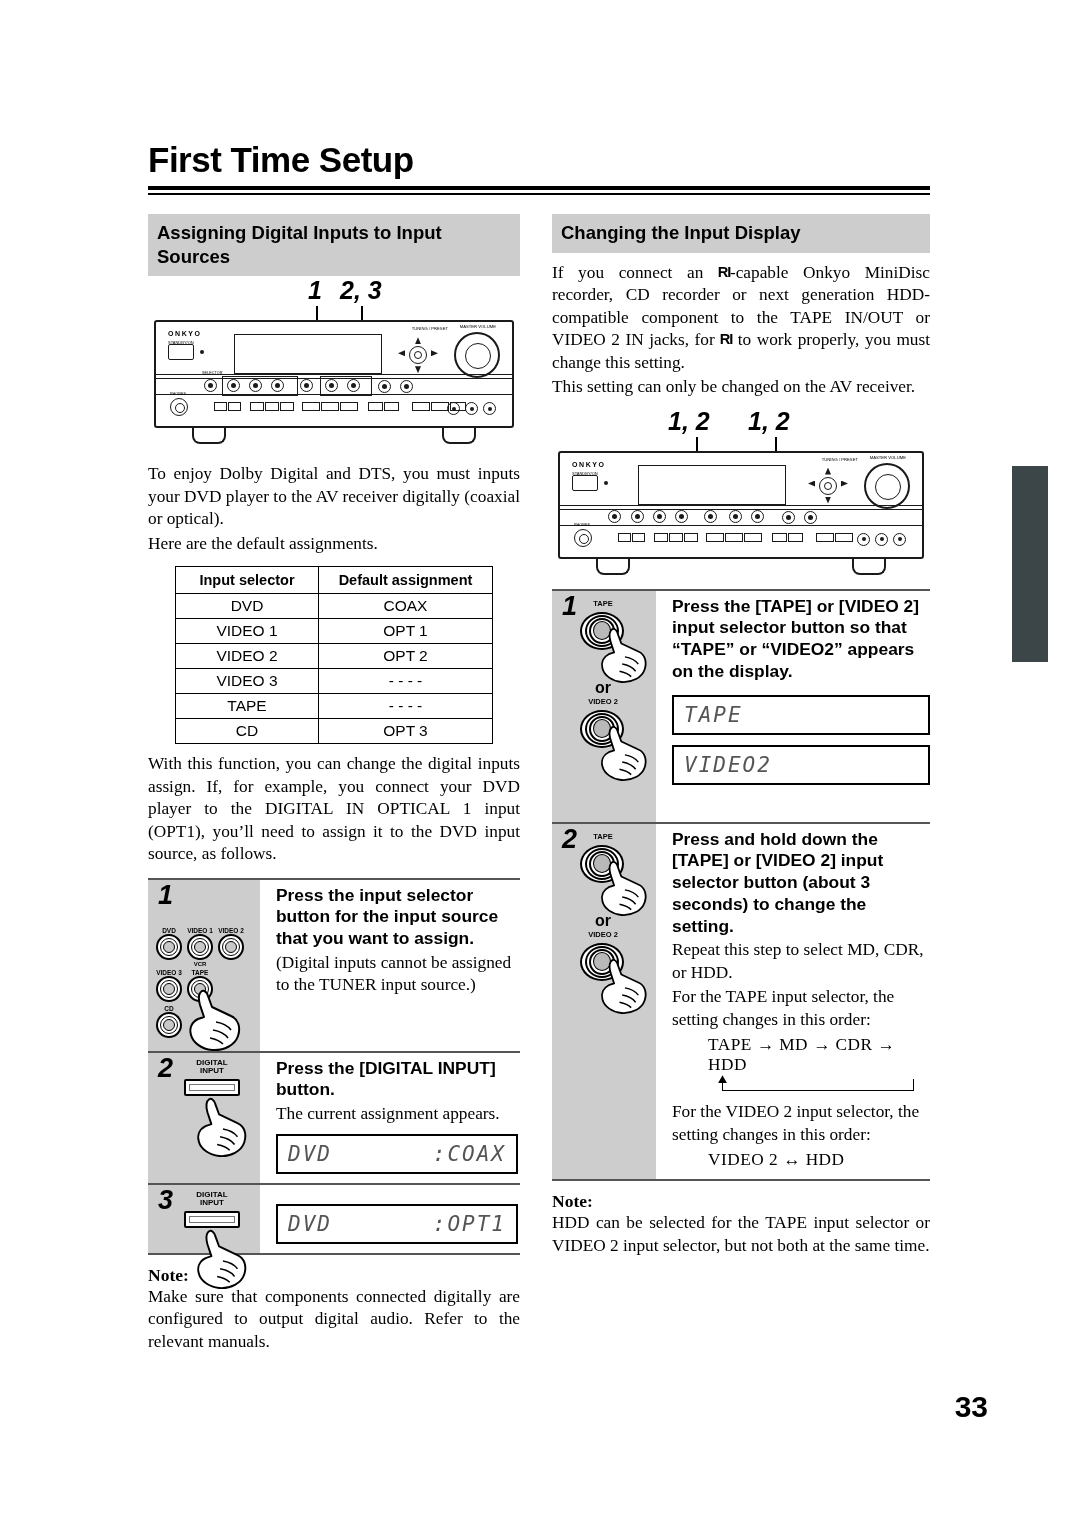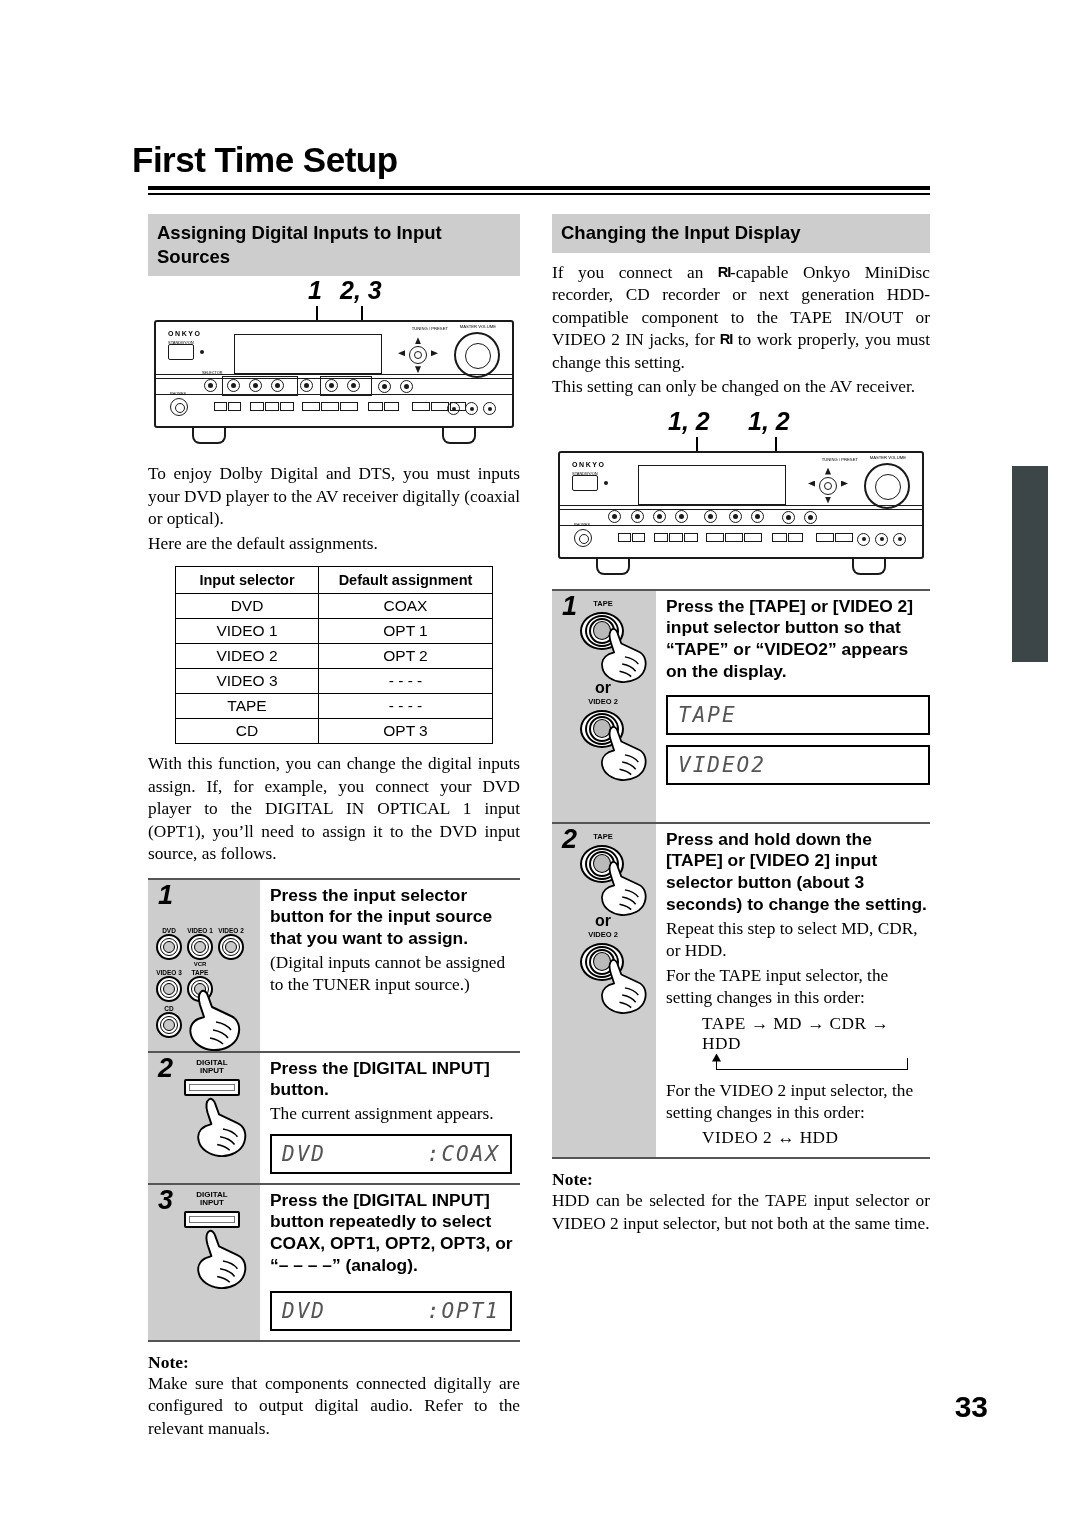--- a/index.html
+++ b/index.html
@@ -6,21 +6,21 @@
   html, body {
     width: 1080px; height: 1528px;
     background: #ffffff;
     font-family: "Liberation Serif", serif;
     color: #000;
   }
   .page { position: relative; width: 1080px; height: 1528px; overflow: hidden; }
 
   
   .title {
-    position: absolute; left: 132px; top: 140px;
+    position: absolute; left: 148px; top: 140px;
     font-family: "Liberation Sans", sans-serif;
     font-weight: bold; font-size: 35px; letter-spacing: -0.5px;
   }
   .title-rule { position: absolute; left: 148px; top: 186px; width: 782px; border-top: 4px solid #000; }
   .title-rule2 { position: absolute; left: 148px; top: 193px; width: 782px; border-top: 2px solid #000; }
 
   
   .col-left  { position: absolute; left: 148px;  top: 214px; width: 372px; }
   .col-right { position: absolute; left: 552px;  top: 214px; width: 378px; }
 
@@ -119,21 +119,21 @@
   
   .steps { margin-top: 12px; }
   .step {
     display: flex; border-top: 2.5px solid #555; position: relative;
   }
   .step:last-child { border-bottom: 2.5px solid #555; }
   .step-left {
     width: 112px; background: #cdcdcd; position: relative; flex: 0 0 112px;
     padding-bottom: 6px;
   }
-  .step-right { flex: 1; padding: 5px 0 9px 10px; }
+  .step-right { flex: 1; padding: 5px 0 9px 16px; }
   .step-num {
     font-family: "Liberation Sans", sans-serif; font-weight: bold; font-style: italic;
     font-size: 27px; margin: 2px 0 0 10px; display: block; line-height: 1;
   }
   .step-title {
     font-family: "Liberation Sans", sans-serif; font-weight: bold;
     font-size: 17.4px; line-height: 1.25;
   }
   .step-body { font-size: 17.3px; line-height: 1.30; margin-top: 2px; }
   .step-body.gap { margin-top: 6px; }
@@ -449,21 +449,20 @@
             <div class="rectbtn" style="margin-top:4px;"></div>
           </div>
           <svg class="hand" style="left:46px; top:44px; width:56px; height:62px;" viewBox="0 0 58 64">
             <path d="M16 2 C13 4 12 9 14 16 L18 28 L12 30 C6 33 3 39 5 46 C7 54 16 60 26 61 C38 62 49 56 52 47 C55 38 52 30 45 27 L26 18 L22 7 C21 3 18 1 16 2 Z" fill="#ffffff" stroke="#000000" stroke-width="2" stroke-linejoin="round"></path>
             <path d="M30 33 C36 34 42 37 45 41" fill="none" stroke="#000" stroke-width="1.6"></path>
             <path d="M27 41 C33 42 39 45 42 49" fill="none" stroke="#000" stroke-width="1.6"></path>
             <path d="M24 49 C29 50 34 52 37 55" fill="none" stroke="#000" stroke-width="1.6"></path>
           </svg>
         </div>
         <div class="step-right">
-          <div class="step-title">Press the [DIGITAL INPUT] button repeatedly to select COAX, OPT1, OPT2, OPT3, or “– – – –” (analog).</div>
           <div class="lcd" style="margin-top:14px; width:242px;">
             <span>DVD</span>
             <span class="r">:OPT1</span>
           </div>
         </div>
       </div>
 
     </div>
 
     <div class="note-head">Note:</div>

